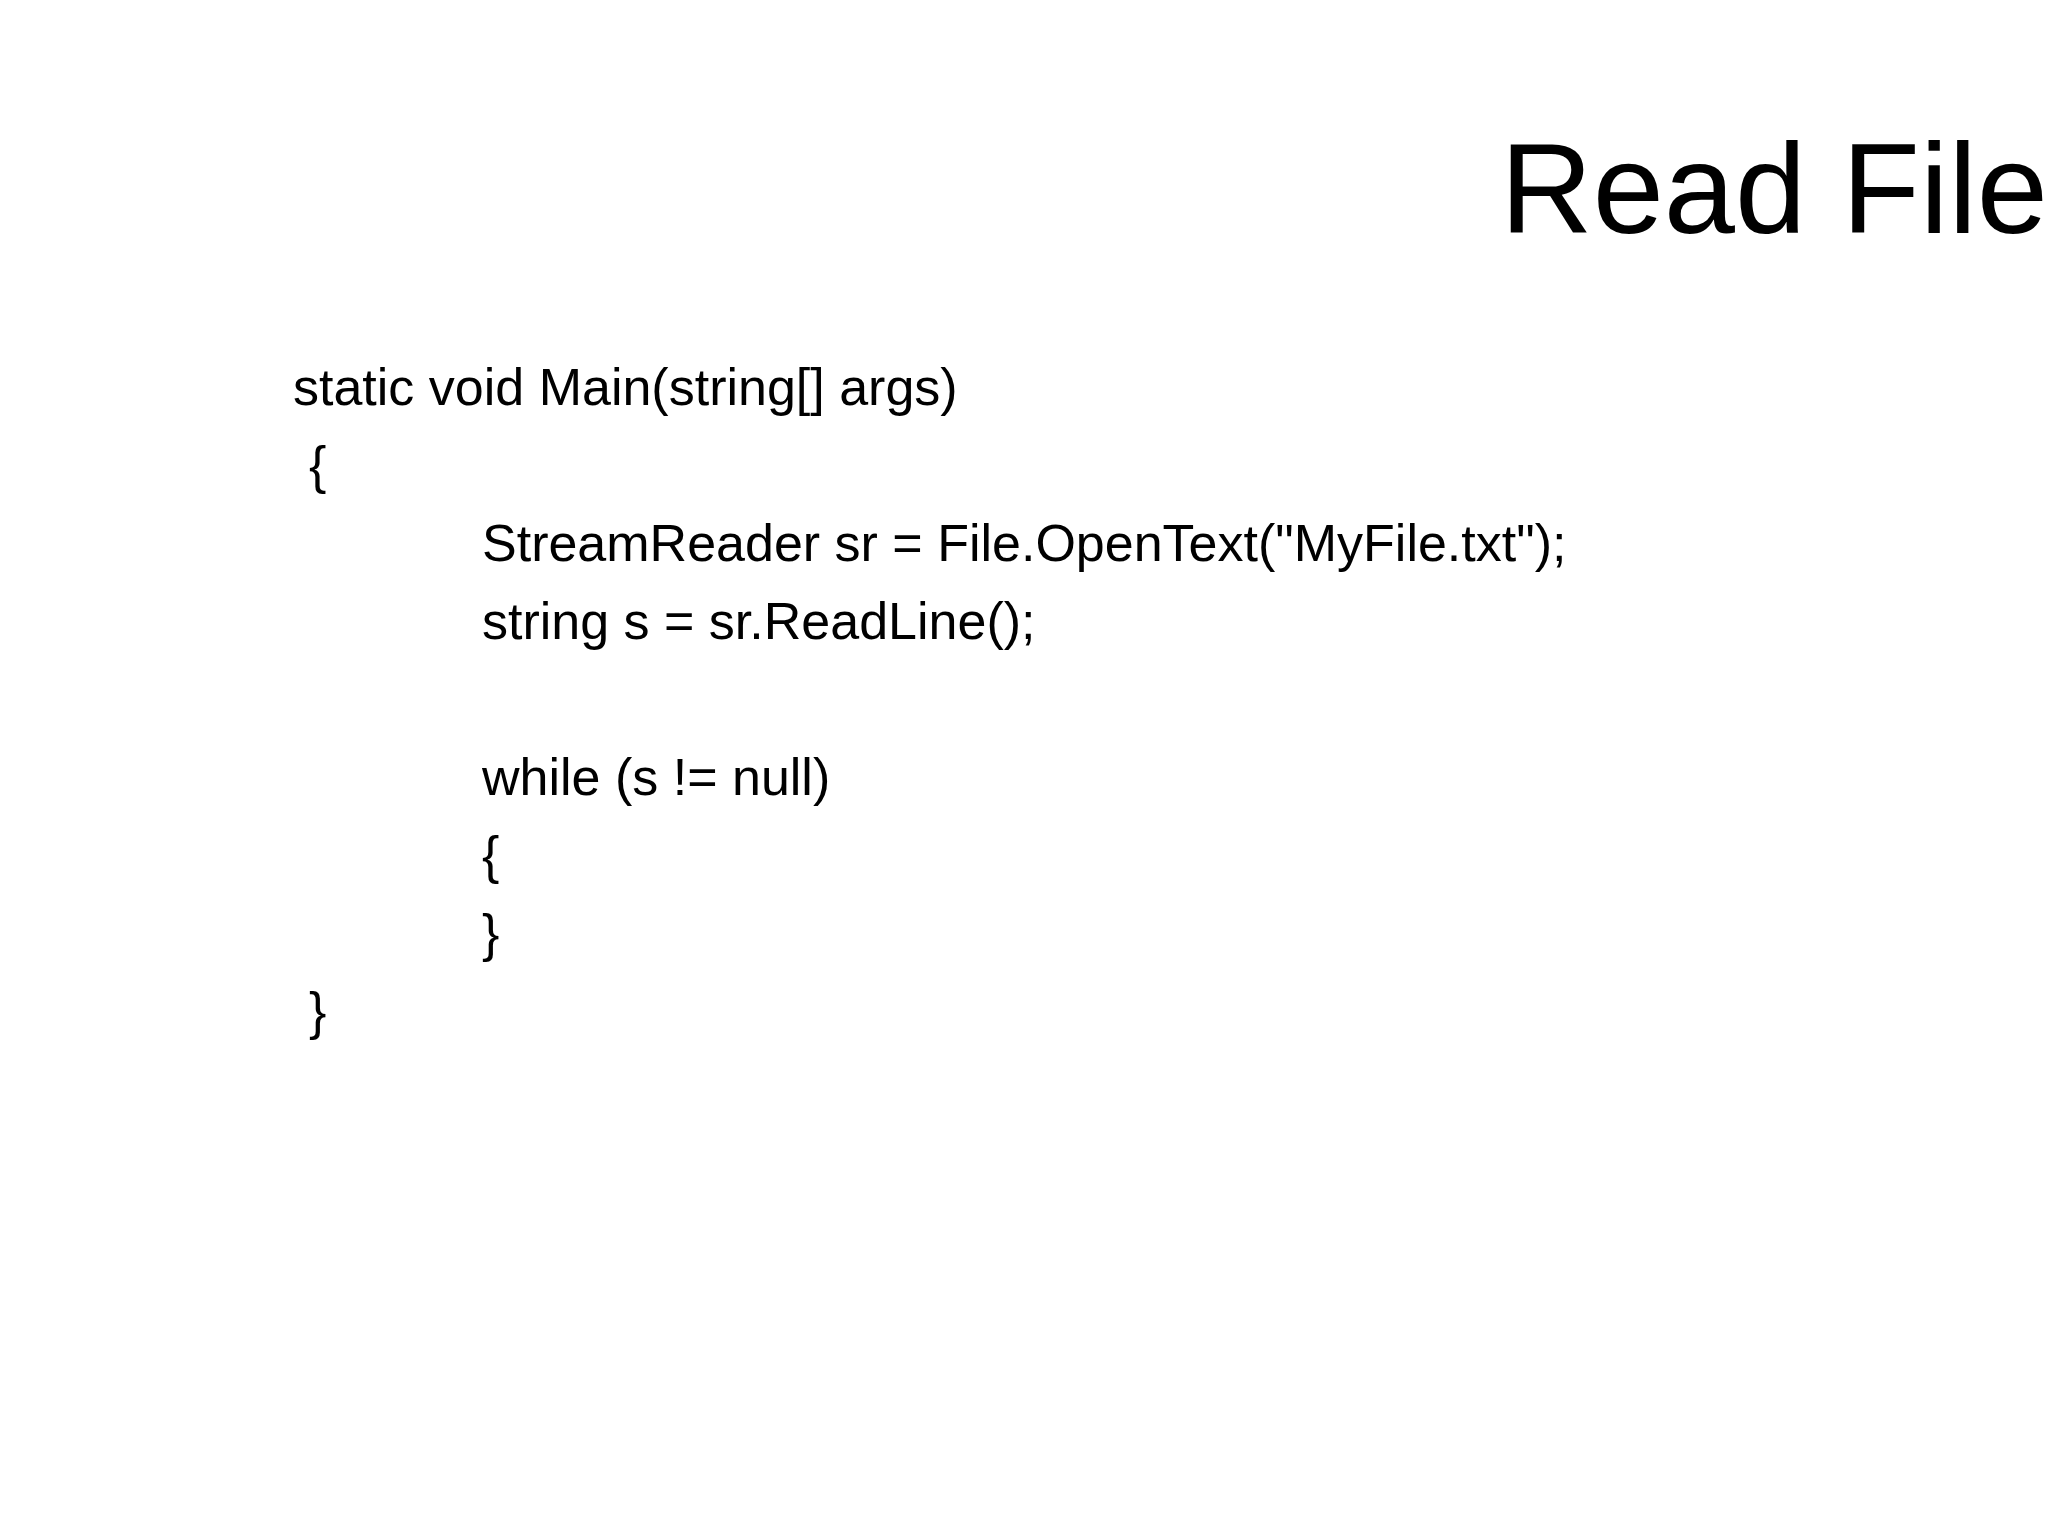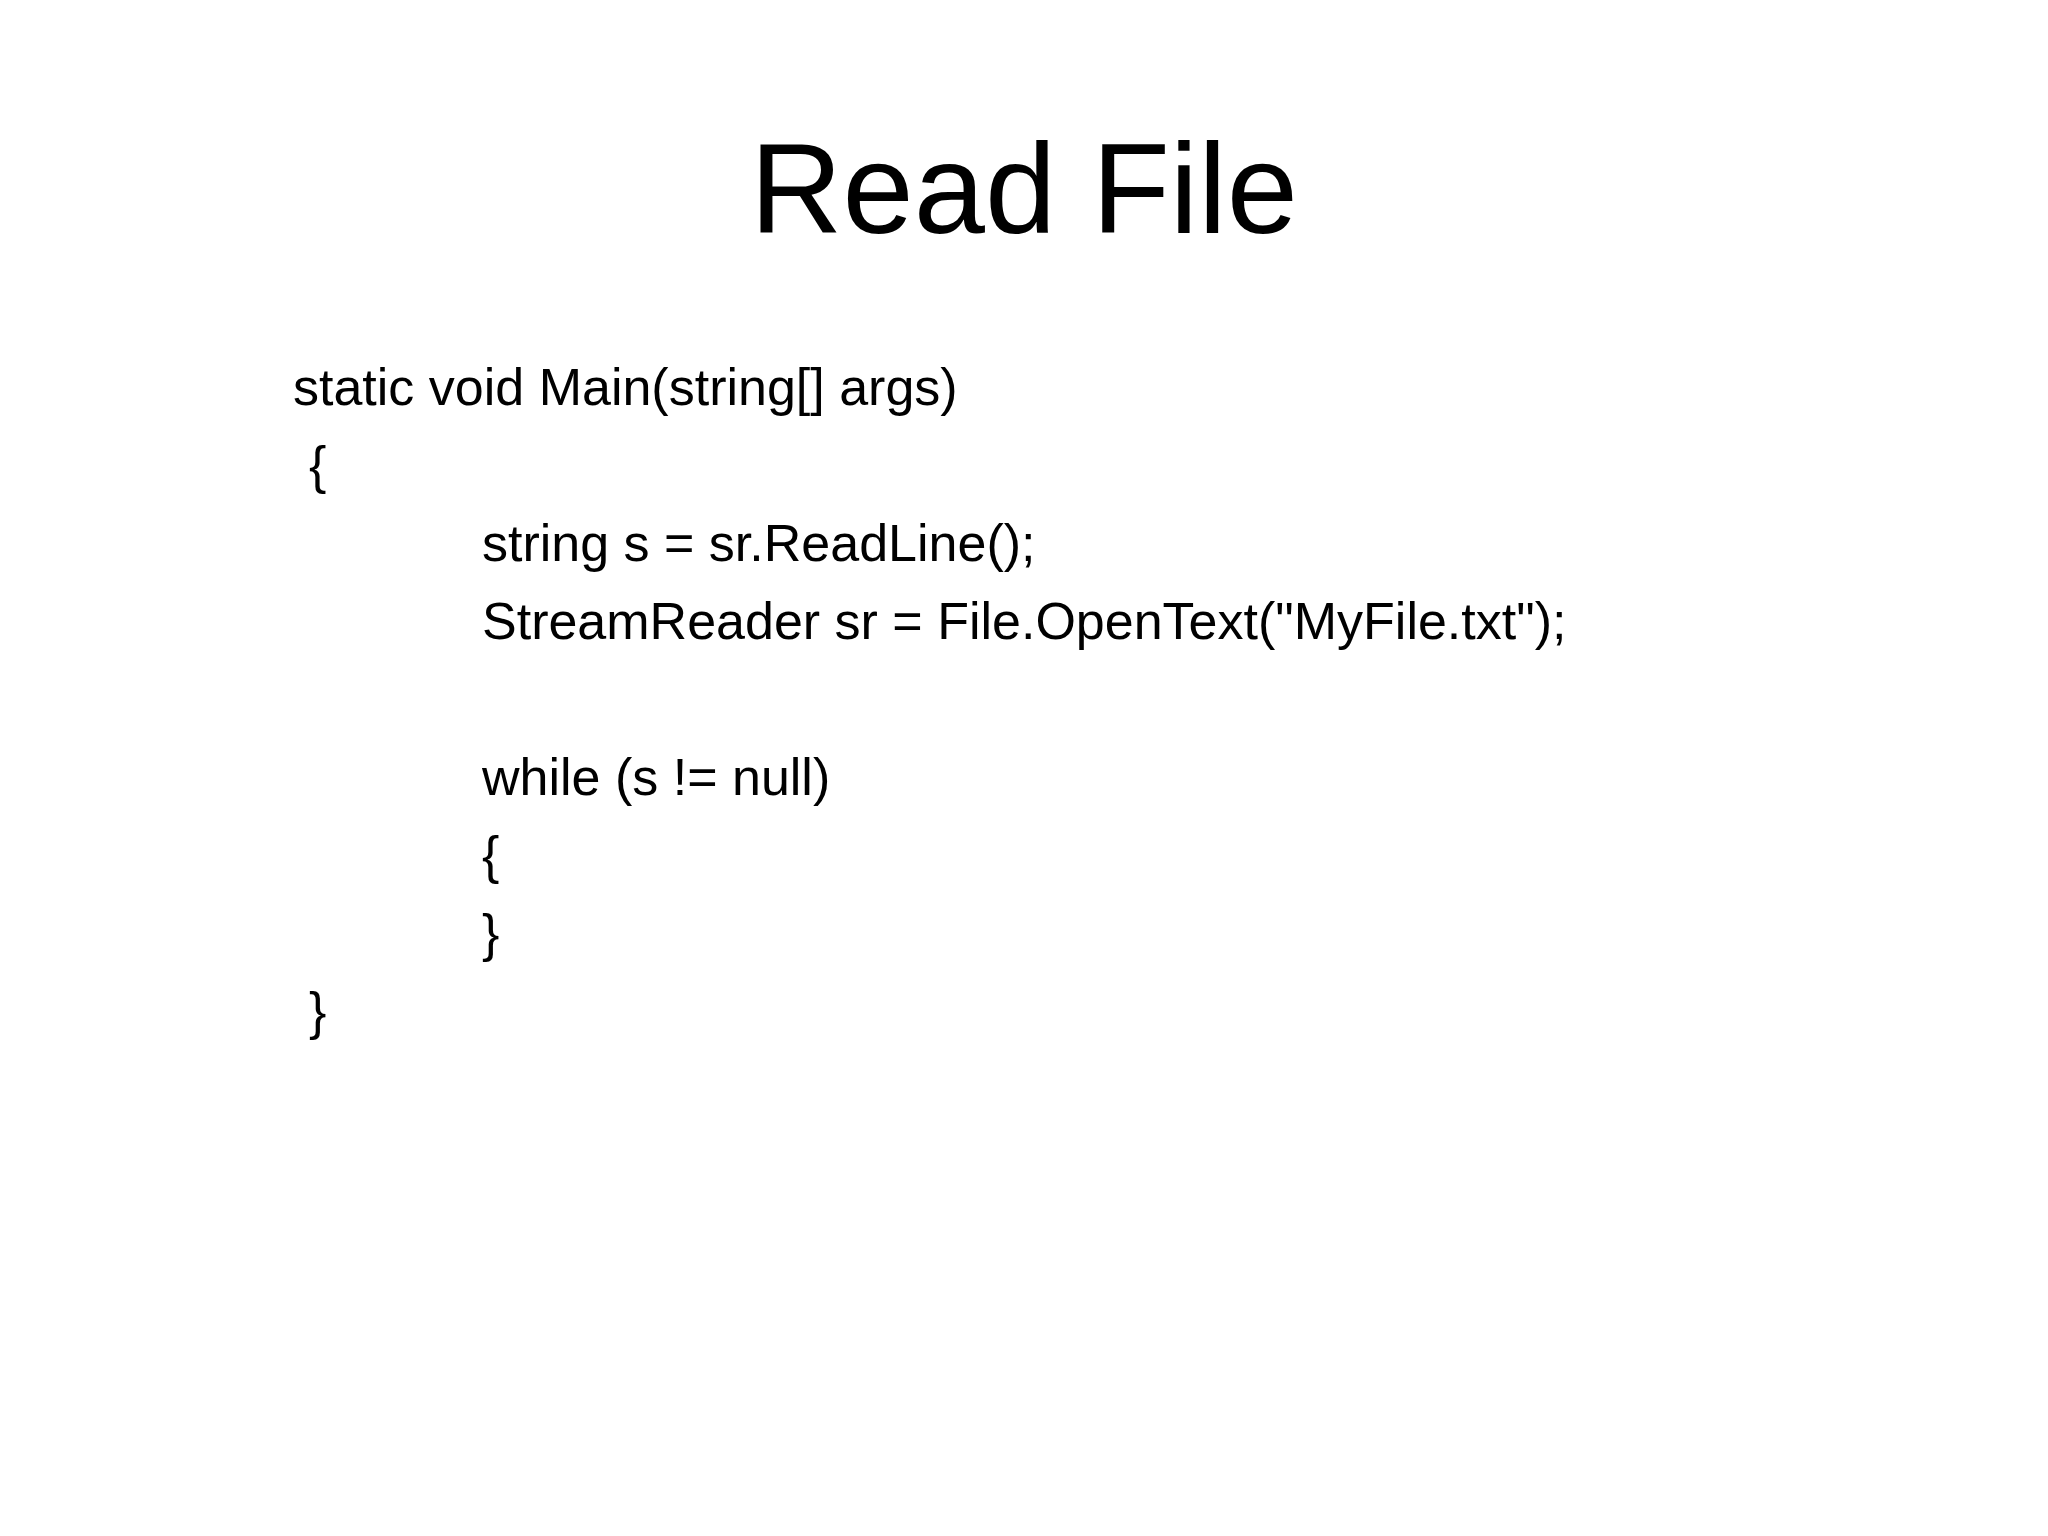--- a/index.html
+++ b/index.html
@@ -14,21 +14,21 @@
     background: #ffffff;
     color: #000000;
     font-family: "Liberation Sans", sans-serif;
     overflow: hidden;
   }
   .slide-title {
     position: absolute;
     top: 112px;
     left: 0;
     width: 2048px;
-    text-align: center;
+    text-align: right;
     font-size: 128px;
     font-weight: 400;
     line-height: 1.2;
     color: #000000;
     white-space: pre;
   }
   .code-block {
     position: absolute;
     top: 348px;
     left: 293px;
@@ -48,22 +48,22 @@
 </head>
 <body>
 
 <div class="slide">
 
   <div class="slide-title">Read File</div>
 
   <div class="code-block">
     <div class="code-line indent-a">static void Main(string[] args)</div>
     <div class="code-line indent-b">{</div>
+    <div class="code-line indent-c">StreamReader sr = File.OpenText("MyFile.txt");</div>
     <div class="code-line indent-c">string s = sr.ReadLine();</div>
-    <div class="code-line indent-c">StreamReader sr = File.OpenText("MyFile.txt");</div>
     <div class="code-line indent-c"></div>
     <div class="code-line indent-c">while (s != null)</div>
     <div class="code-line indent-c">{</div>
     <div class="code-line indent-c">}</div>
     <div class="code-line indent-b">}</div>
   </div>
 
 </div>
 
 </body></html>

